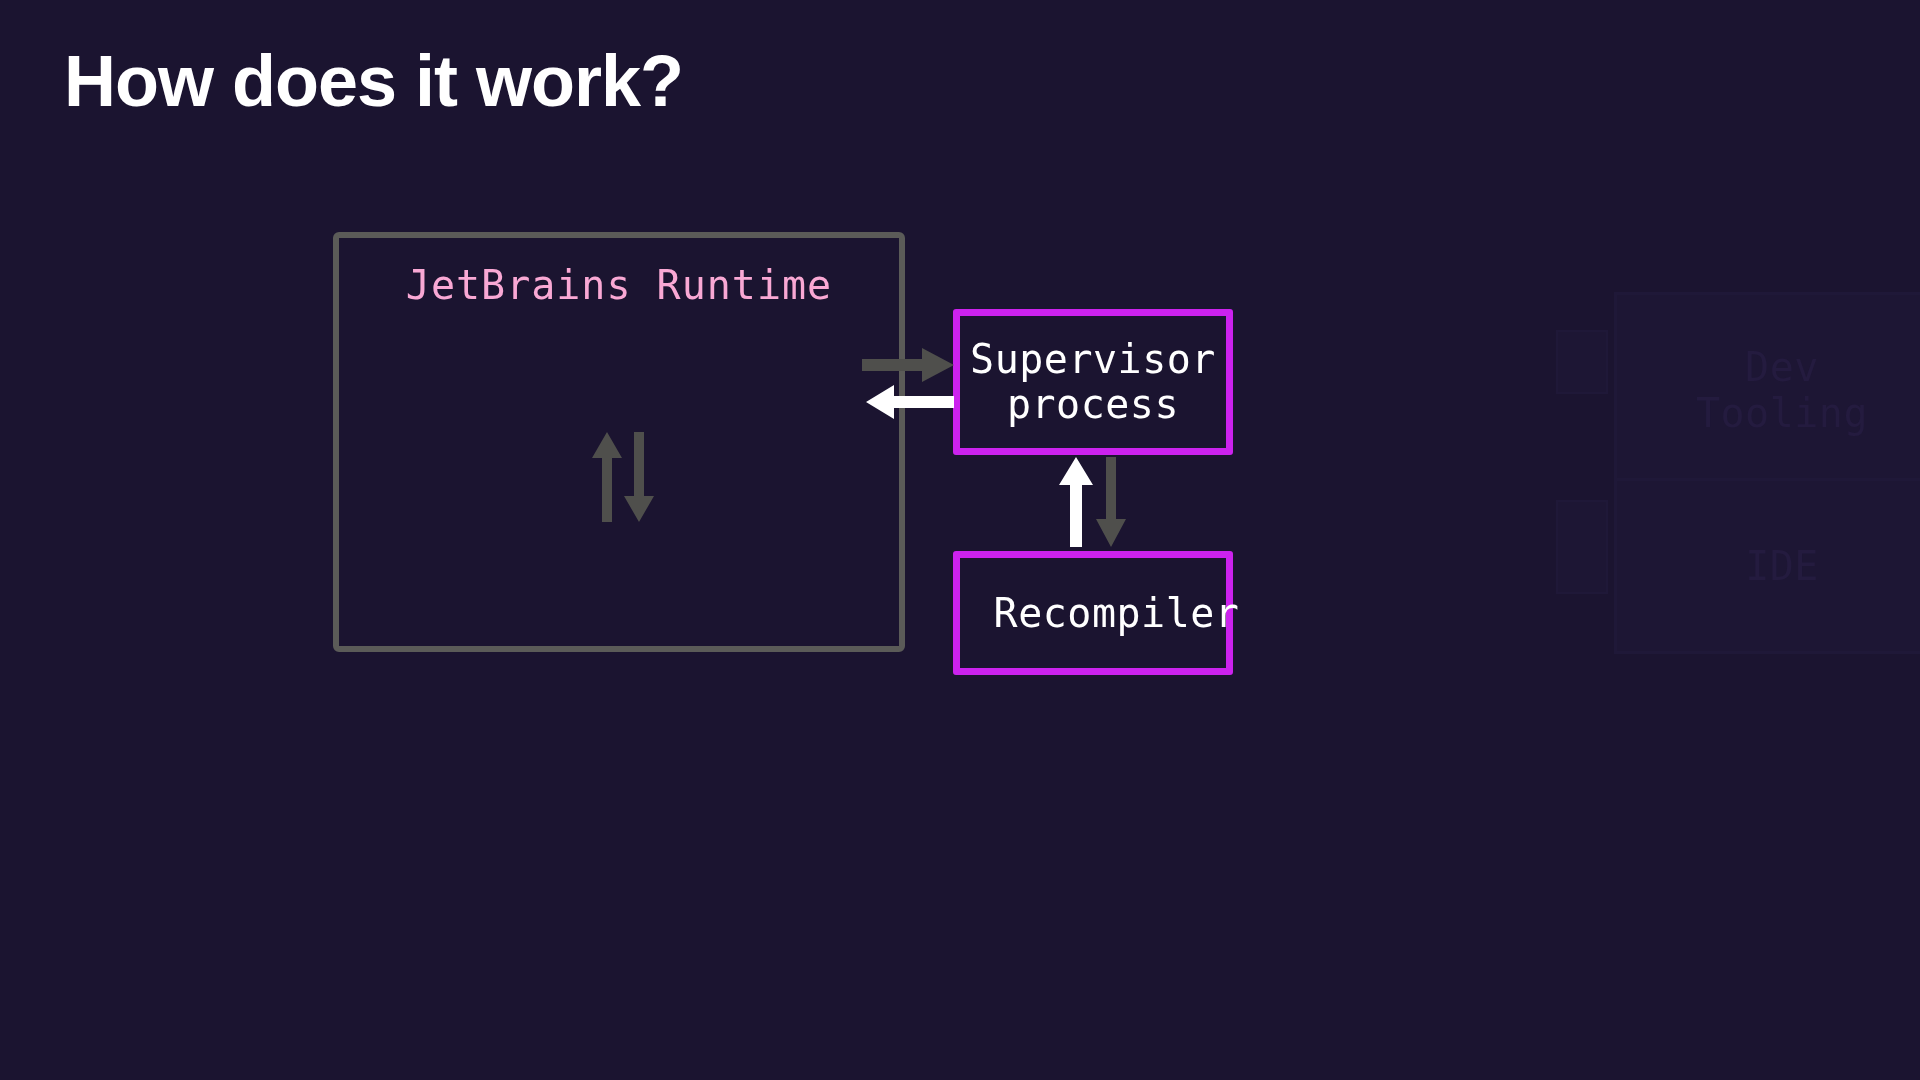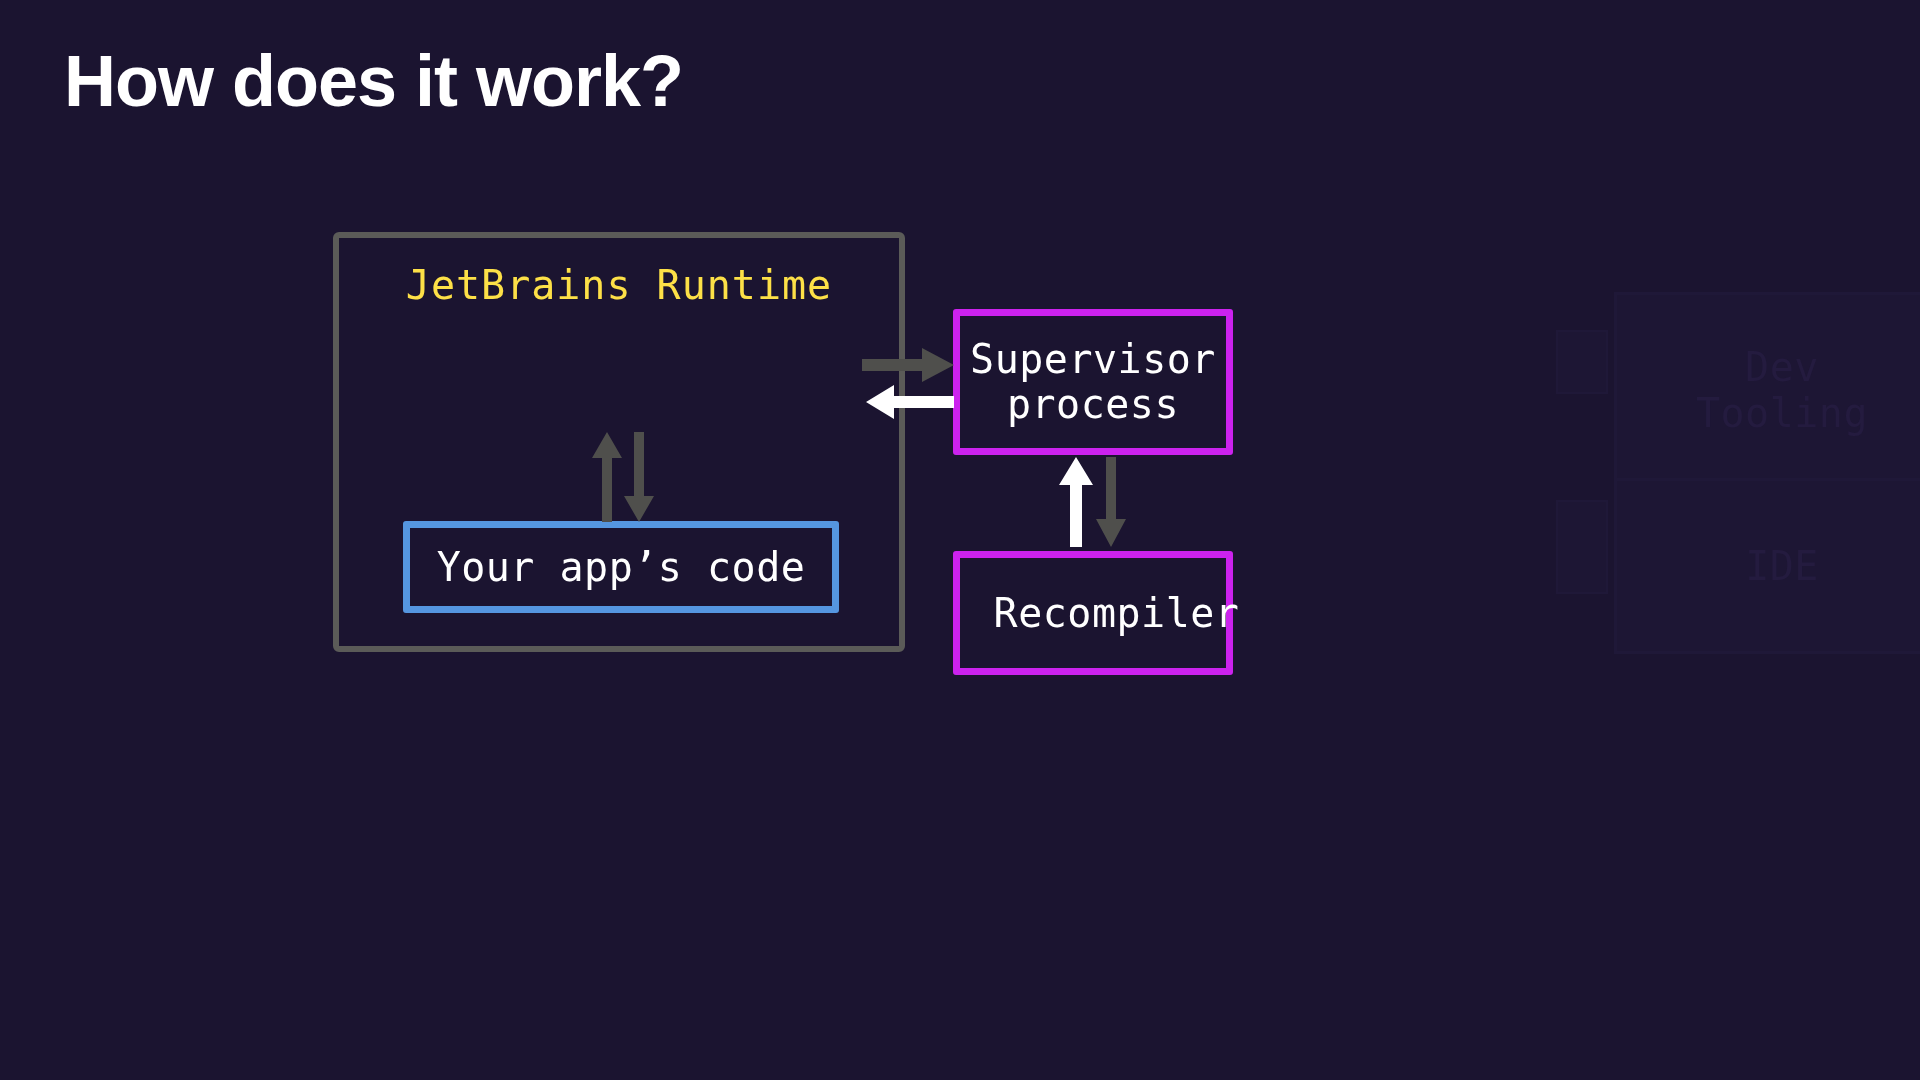--- a/index.html
+++ b/index.html
@@ -62,21 +62,21 @@
     box-sizing: border-box;
   }
   .runtime-label {
     position: absolute;
     left: 0;
     right: 0;
     top: 24px;
     text-align: center;
     font-family: "DejaVu Sans Mono", monospace;
     font-size: 40px;
-    color: #fde047;
+    color: #f9a8d4;
     letter-spacing: 1px;
   }
 
   
   .node {
     position: absolute;
     box-sizing: border-box;
     display: flex;
     align-items: center;
     justify-content: center;
@@ -122,21 +122,20 @@
 Tooling</div>
   <div class="ghost ghost-b">IDE</div>
 
   <h1 class="title">How does it work?</h1>
 
   <div class="runtime-box">
     <div class="runtime-label">JetBrains Runtime</div>
   </div>
 
 
-  <div class="node node-blue code-box">Your app’s code</div>
 
   <div class="node node-magenta super-box">Supervisor
 process</div>
 
   <div class="node node-magenta recomp-box">Recompiler</div>
 
   <div class="arrow arr-agent-to-super">
     <svg width="92" height="34" viewBox="0 0 92 34">
       <path d="M0 11 H60 V0 L92 17 L60 34 V23 H0 Z" fill="#4f4f4c"></path>
     </svg>

